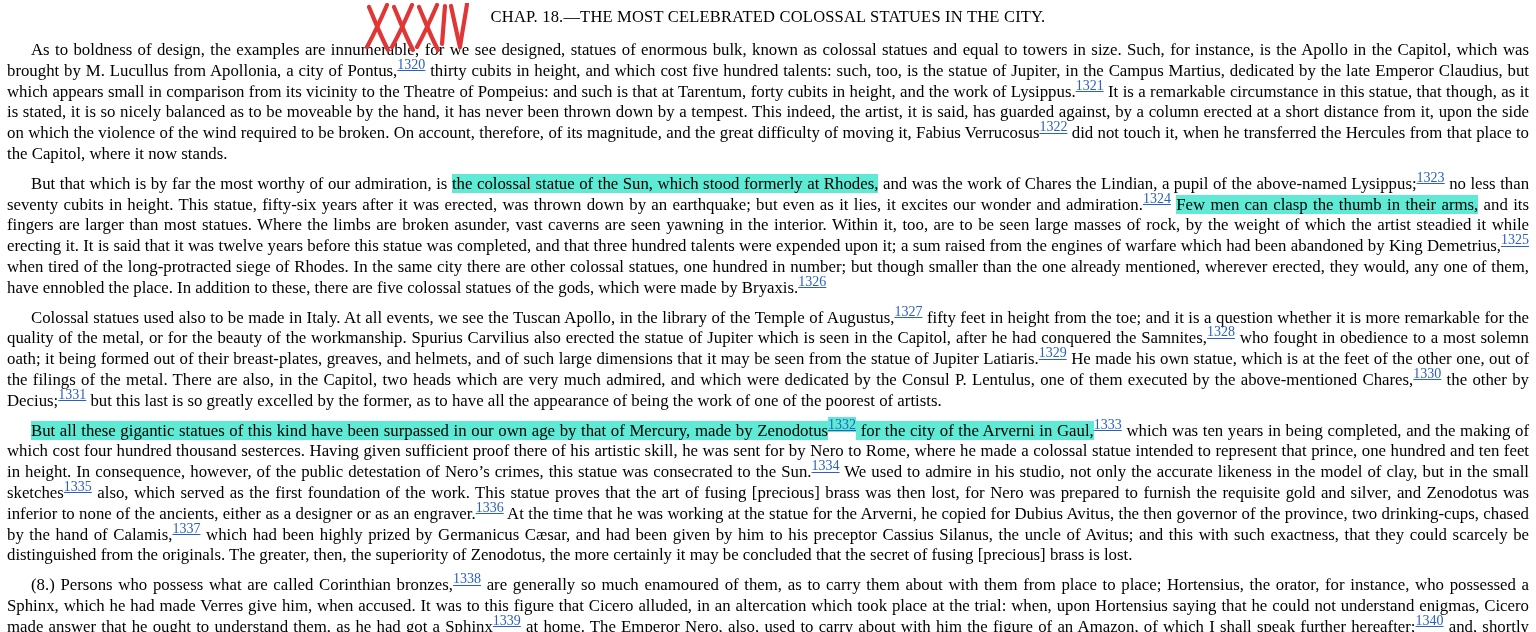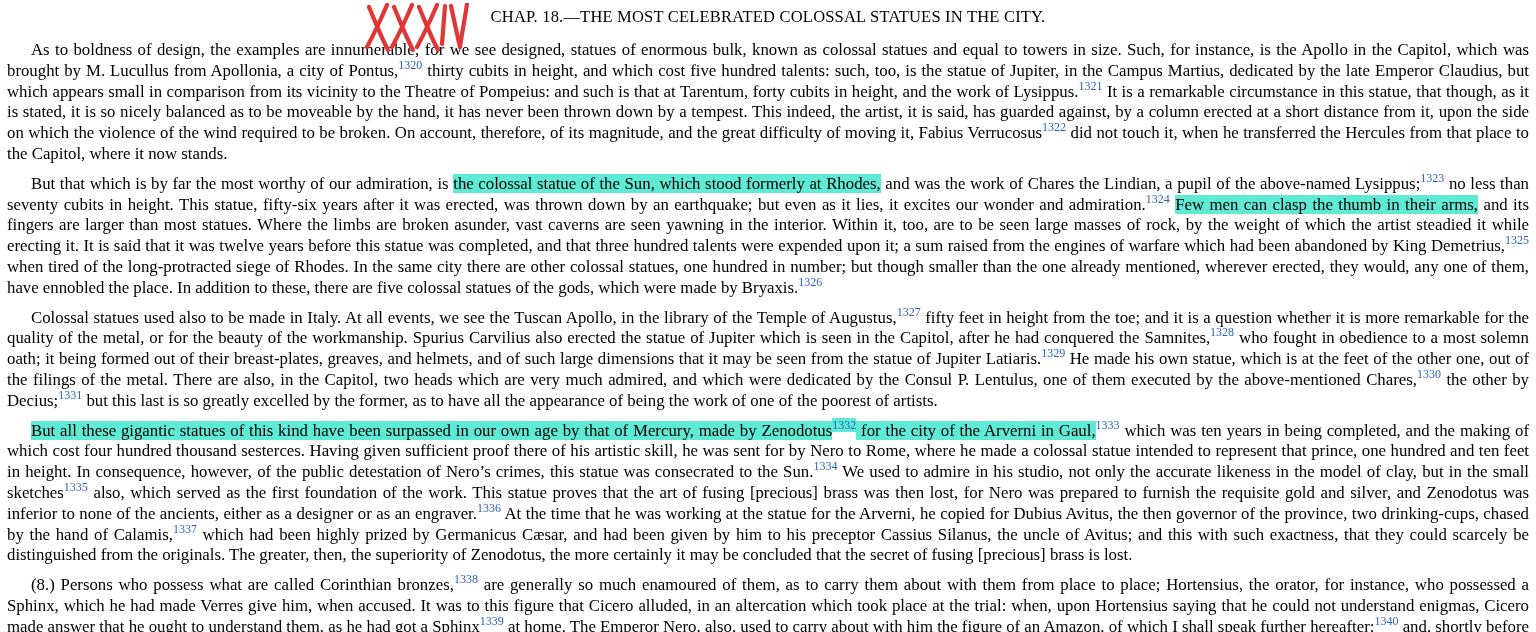--- a/index.html
+++ b/index.html
@@ -28,24 +28,25 @@
   }
   .body-text { margin-top: 12px; }
   p.para {
     margin: 0 0 9px 0;
     text-align: justify;
     text-indent: 24px;
     font-size: 16.8px;
     line-height: 20.8px;
   }
   sup.fn {
-    font-size: 12px;
+    font-size: 14px;
     line-height: 0;
     vertical-align: super;
     cursor: pointer;
+    text-decoration: underline;
   }
   .hl { background: #5eead4; }
 </style>
 </head>
 <body>
 
 <div class="page">
   <div class="header">
     <svg class="annotation-svg" viewBox="0 0 104 50" xmlns="http://www.w3.org/2000/svg" aria-hidden="true">
       <g fill="none" stroke="#e03636" stroke-width="4.2" stroke-linecap="round">

